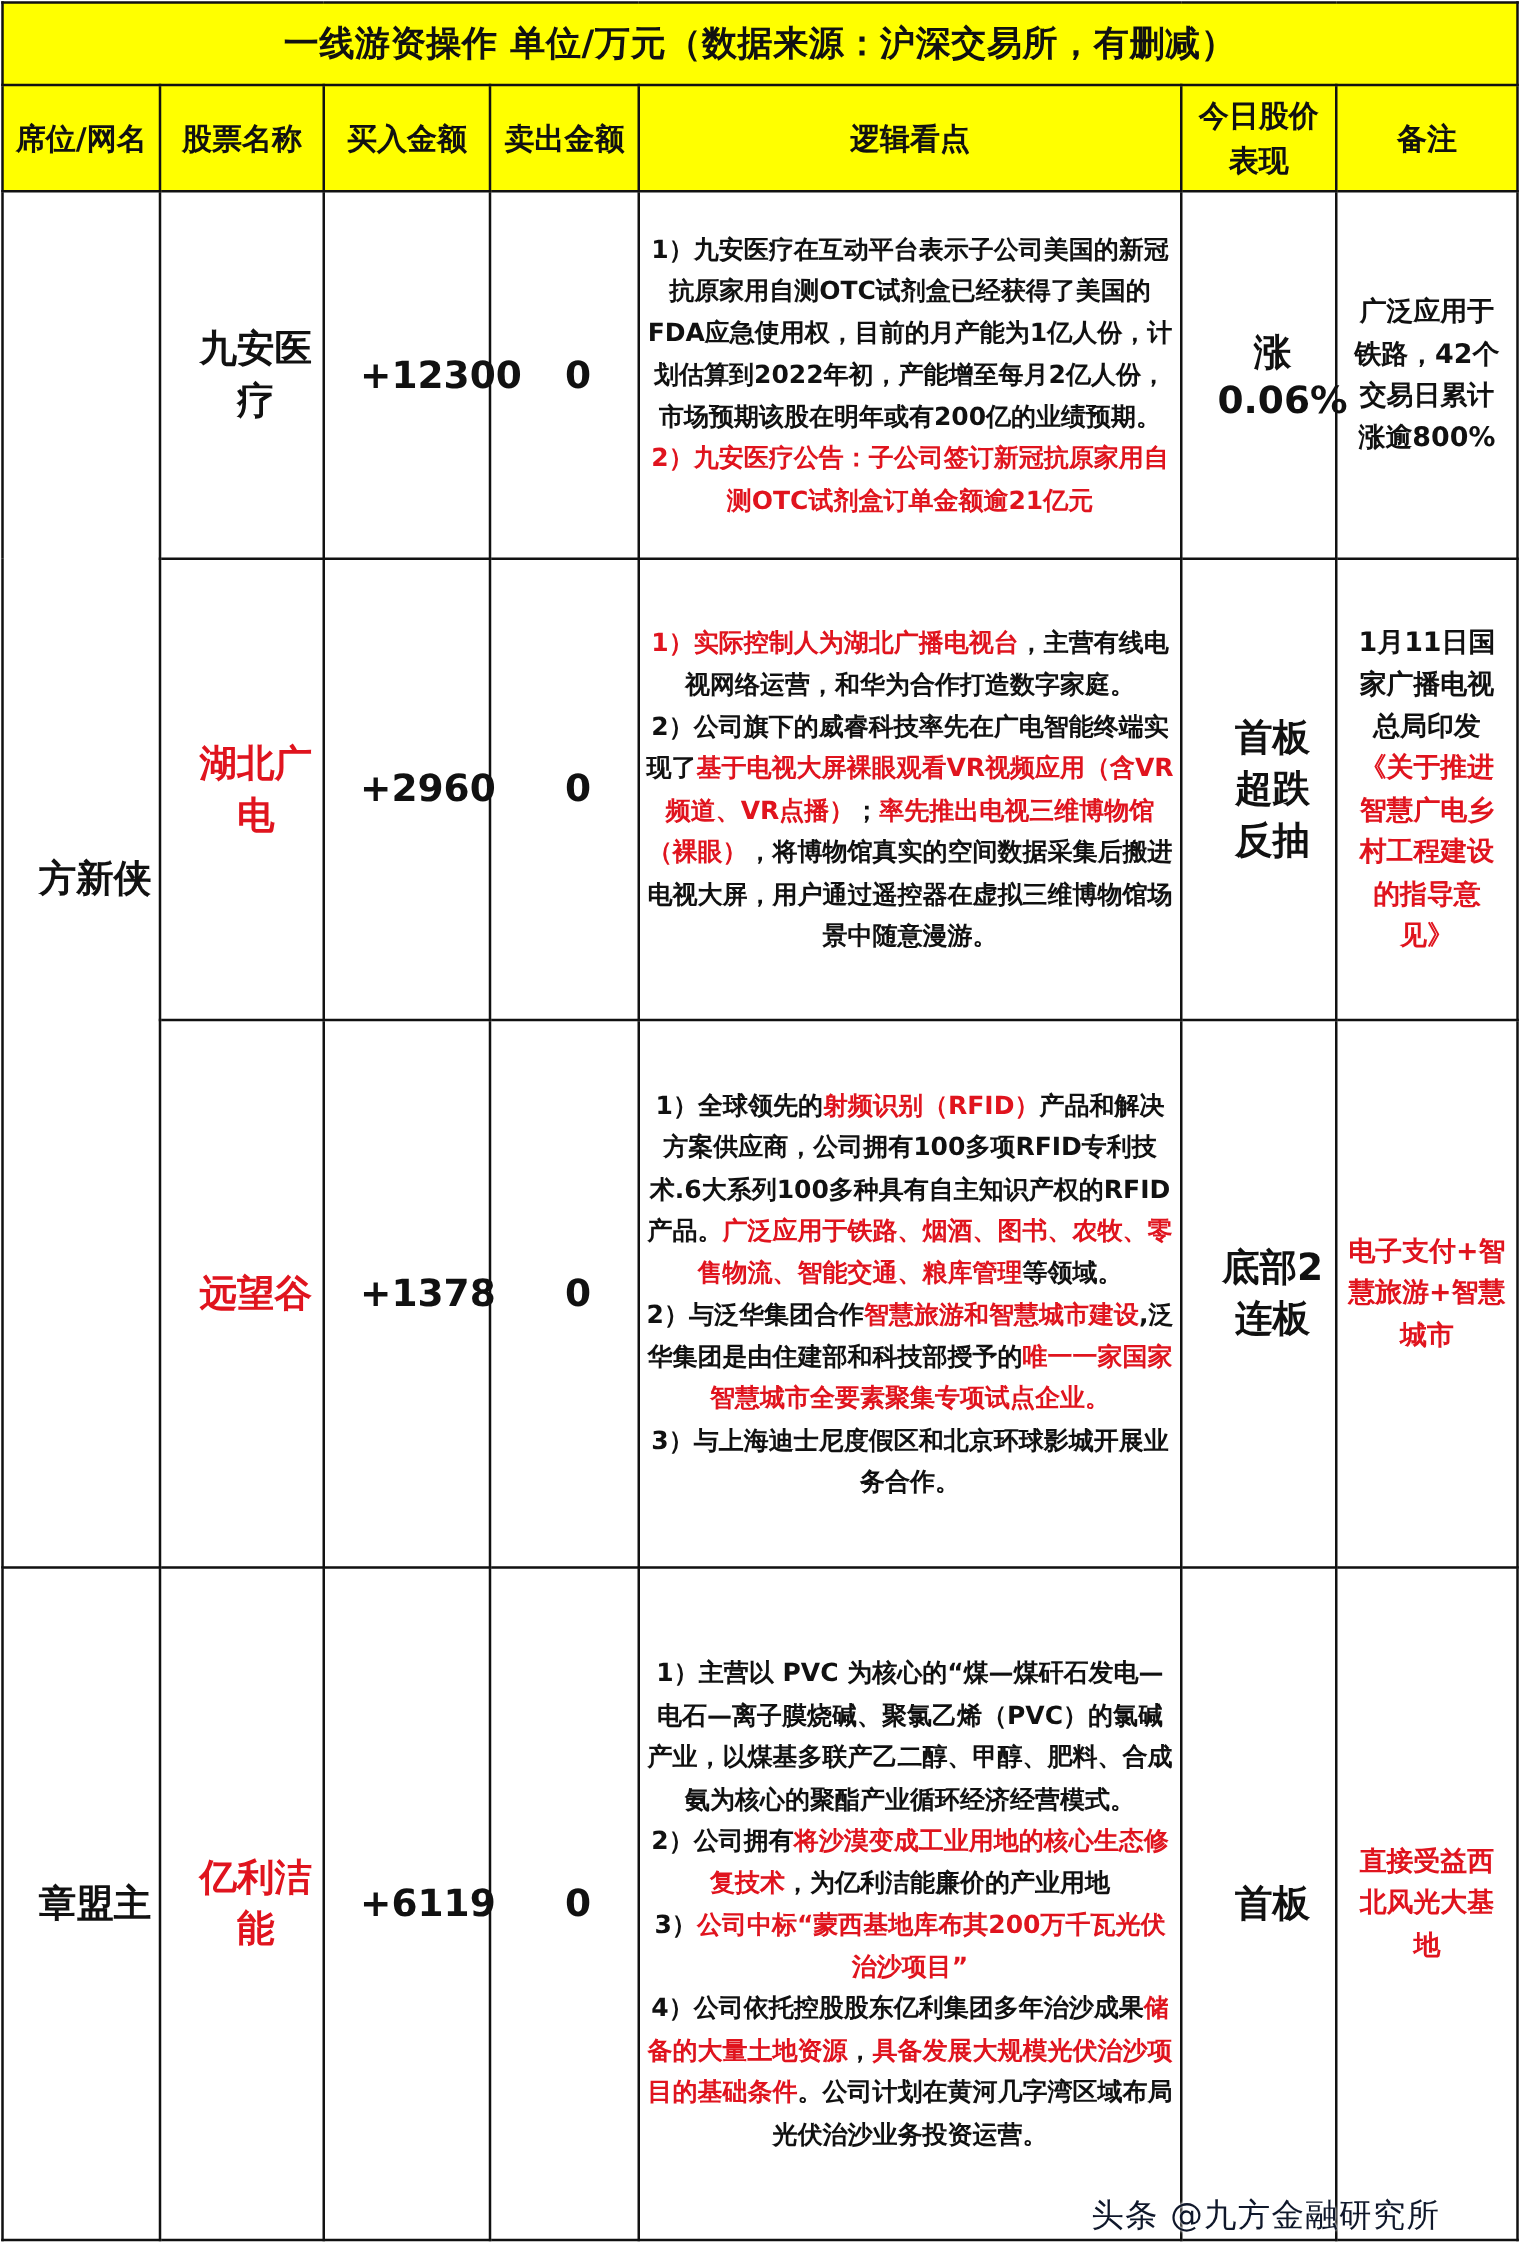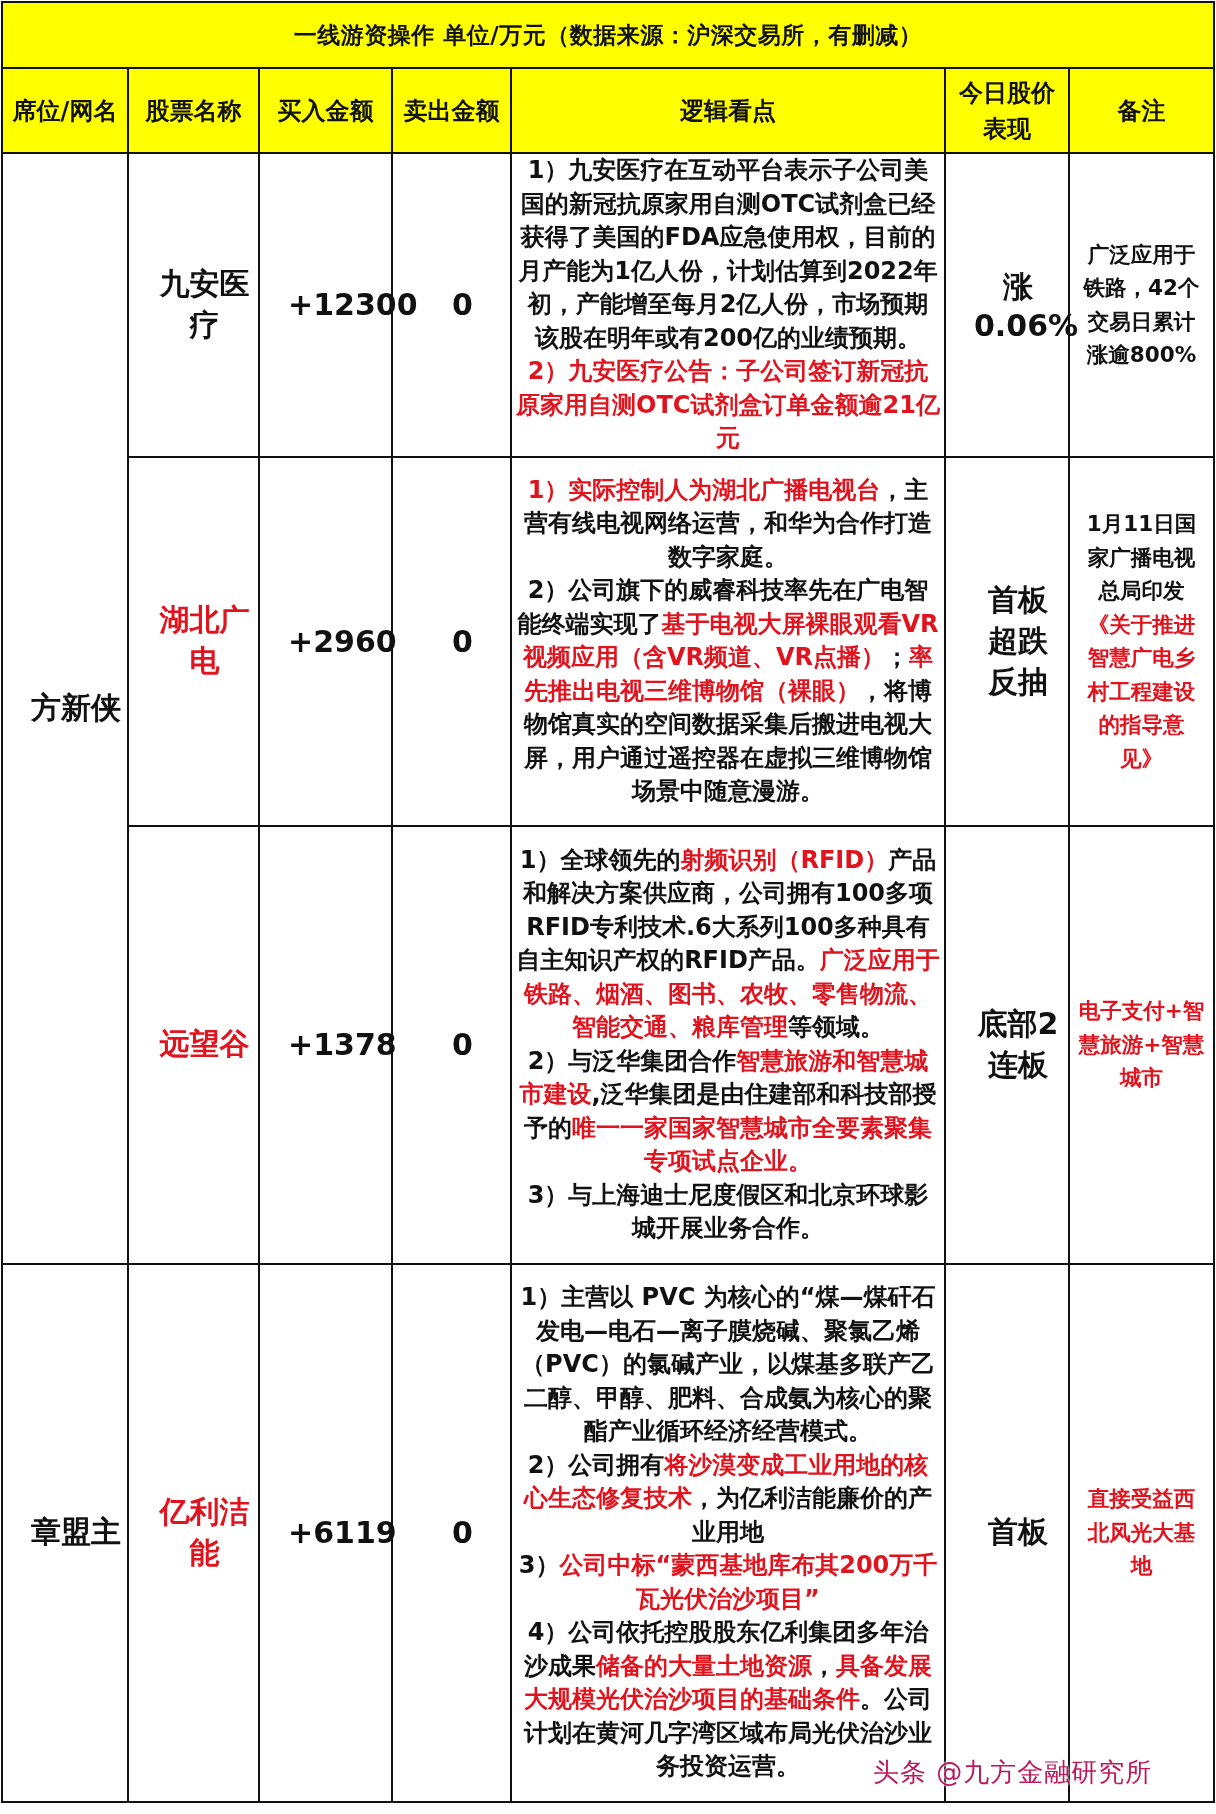--- a/index.html
+++ b/index.html
@@ -1,30 +1,30 @@
 <!DOCTYPE html>
 <html><head>
 <meta charset="utf-8">
 <style>
   html, body { margin: 0; padding: 0; background: #ffffff; }
   body { width: 1216px; height: 1814px; position: relative; overflow: hidden;
          font-family: "DejaVu Sans", "Liberation Sans", sans-serif; color: #111; }
   table { border-collapse: collapse; position: absolute; left: 1px; top: 1px; table-layout: fixed; width: 1212px; }
   td, th { border: 2px solid #111; text-align: center; vertical-align: middle; padding: 0 6px; font-weight: bold; }
-  .title-row td { background: #ffff00; height: 64px; font-size: 23px; letter-spacing: 0.5px; }
+  .title-row td { background: #ffff00; height: 64px; font-size: 28px; letter-spacing: 0.5px; }
   .head-row th { background: #ffff00; height: 83px; font-size: 24px; line-height: 36px; }
   .cell { font-size: 30px; padding-left: 28px; }
-  .logic { font-size: 24px; line-height: 33.5px; padding: 0 4px; }
+  .logic { font-size: 20px; line-height: 33.5px; padding: 12px 4px; }
   .note { font-size: 21.5px; line-height: 33.5px; padding: 0 8px; }
   .red { color: #e0141e; }
   .r1 { height: 294px; }
   .r2 { height: 369px; }
   .r3 { height: 438px; }
   .r4 { height: 538px; }
-  .watermark { position: absolute; left: 873px; top: 1755px; font-size: 26px; color: #be185d;
+  .watermark { position: absolute; left: 873px; top: 1755px; font-size: 26px; color: #0f172a;
                font-weight: normal; letter-spacing: 1px; text-shadow: 0 0 2px #fff, 0 0 3px #fff; }
 </style>
 </head>
 <body>
 
 <table>
   <colgroup>
     <col style="width:126px">
     <col style="width:131px">
     <col style="width:133px">

